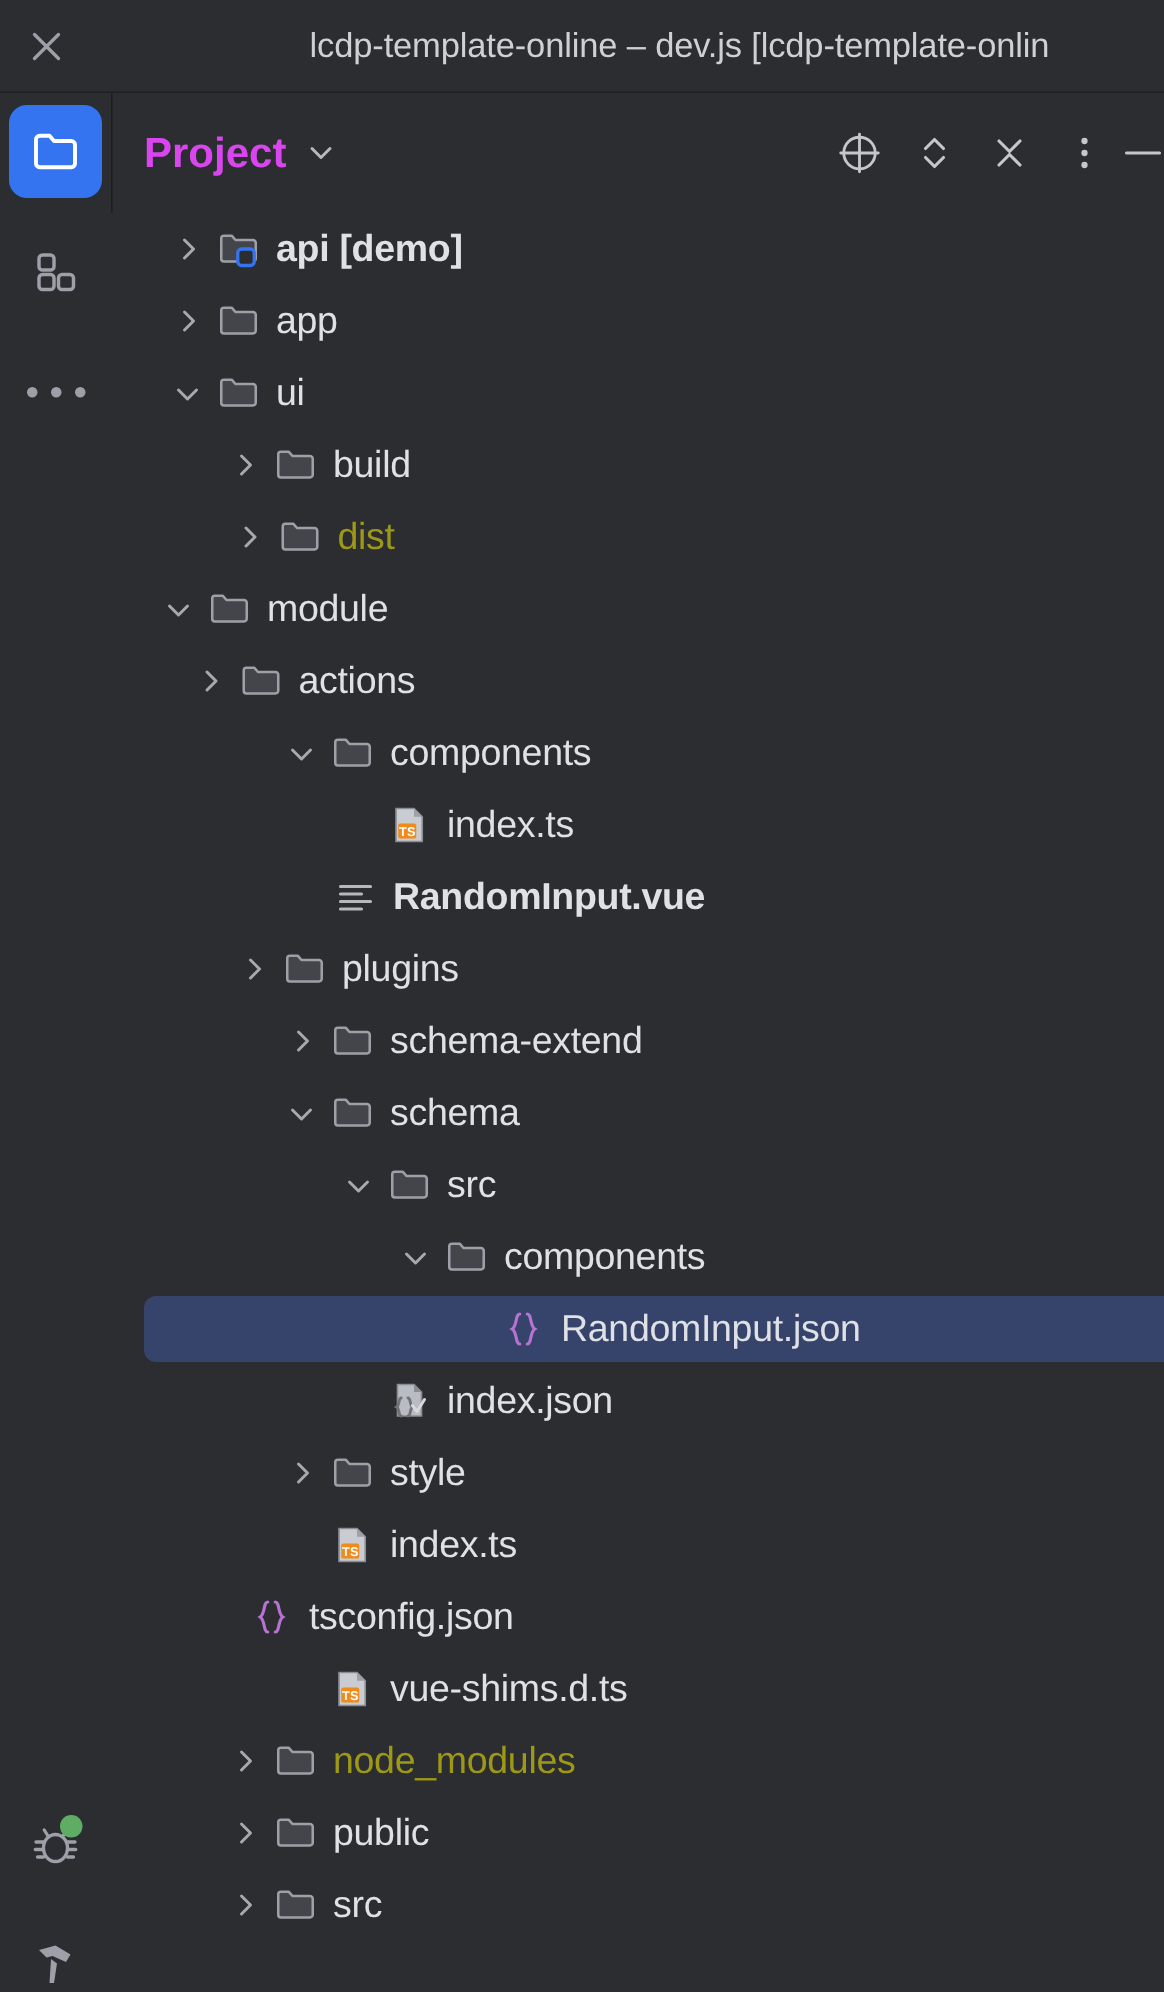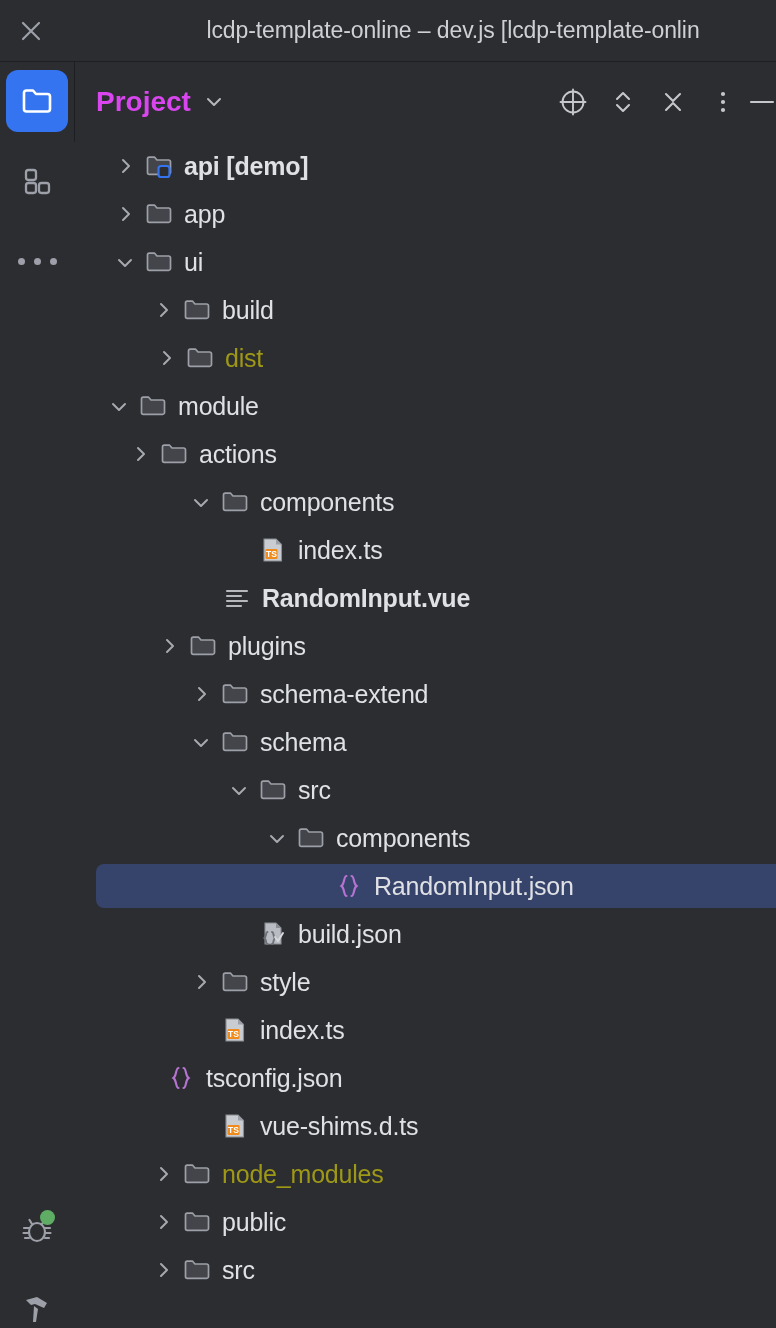--- a/index.html
+++ b/index.html
@@ -452,21 +452,21 @@
         <span class="chev empty"></span>
         <span class="ic">
           <svg width="28" height="28" viewBox="0 0 28 28">
         <path d="M6 3 H17 L22 8 V24 H6 Z" fill="#b9bcc2" stroke="#8a8d94" stroke-width="1.1"></path>
         <path d="M17 3 V8 H22 Z" fill="#8a8d94"></path>
         <path d="M8.5 12 C6.5 12 7.5 17 5.5 18 C7.5 19 6.5 24 8.5 24" fill="none" stroke="#6f727a" stroke-width="1.9" stroke-linecap="round"></path>
         <path d="M13 12 C15 12 14 17 16 18 C14 19 15 24 13 24" fill="none" stroke="#6f727a" stroke-width="1.9" stroke-linecap="round"></path>
         <path d="M16 17 L19 21 L24 13" fill="none" stroke="#d6d8dc" stroke-width="2" stroke-linecap="round" stroke-linejoin="round"></path>
           </svg>
         </span>
-        <span class="lbl">build.json</span>
+        <span class="lbl">index.json</span>
       </div>
       <div class="row" style="padding-left: 114px;">
         <span class="chev">
     <svg width="22" height="22" viewBox="0 0 22 22">
       <path d="M9 5 L15 11 L9 17" fill="none" stroke="#a6a9af" stroke-width="2" stroke-linecap="round" stroke-linejoin="round"></path>
     </svg>
         </span>
         <span class="ic">
           <svg width="28" height="28" viewBox="0 0 28 28">
         <path d="M2.5 7 a1.8 1.8 0 0 1 1.8-1.8 H9.6 l2.4 2.8 H23.7 a1.8 1.8 0 0 1 1.8 1.8 V20.5 a1.8 1.8 0 0 1 -1.8 1.8 H4.3 A1.8 1.8 0 0 1 2.5 20.5 Z" fill="#43454a" stroke="#9da0a8" stroke-width="1.7" stroke-linejoin="round"></path>

